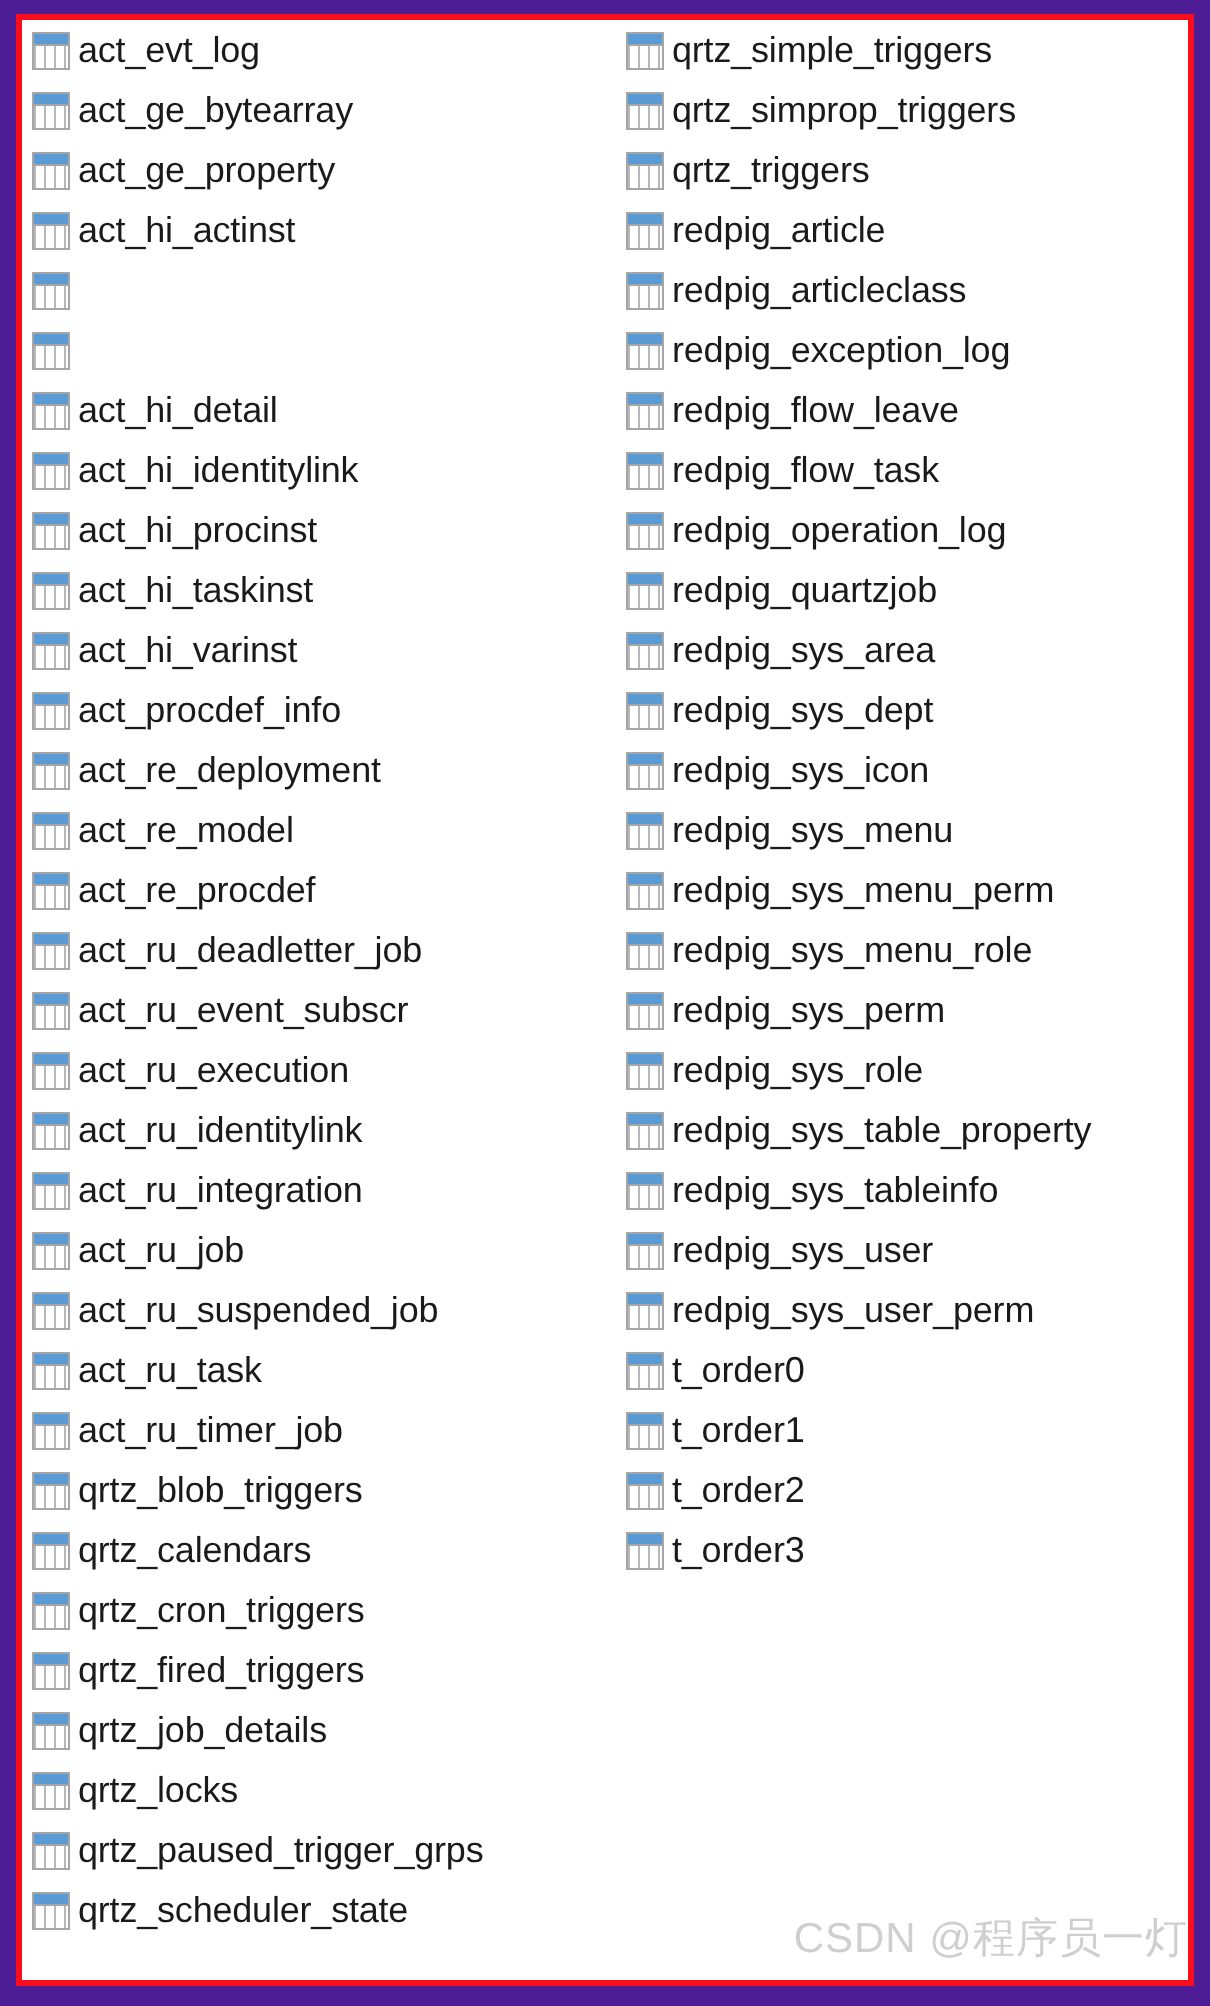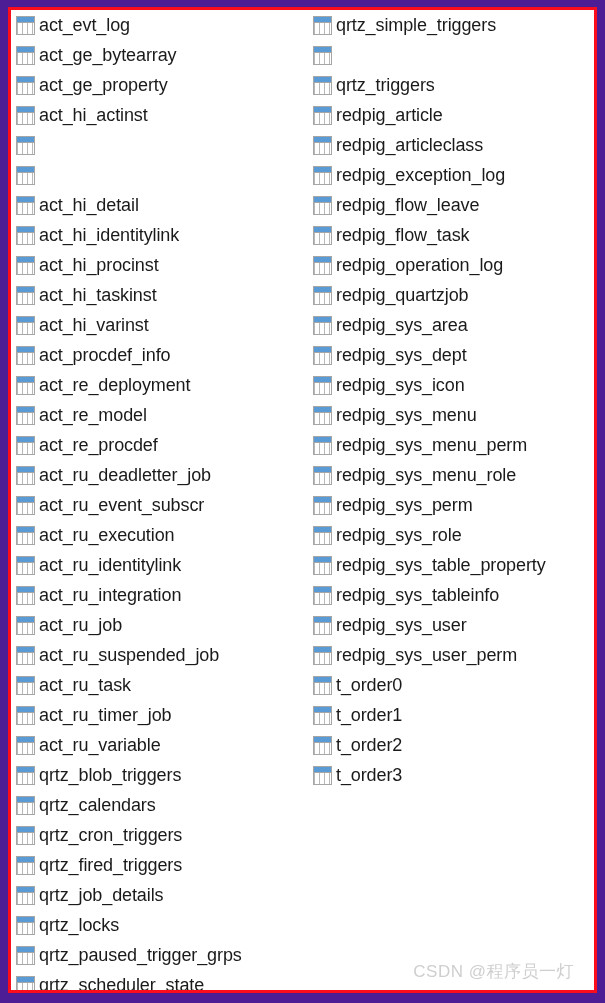--- a/index.html
+++ b/index.html
@@ -101,23 +101,23 @@
     font-size: 18px;
     line-height: 19px;
     color: #1a1a1a;
     letter-spacing: -0.1px;
     font-family: "Liberation Sans", sans-serif;
   }
 
   
   #watermark {
     position: absolute;
-    right: 20px;
+    right: 0;
     bottom: 7px;
-    font-size: 17px;
+    font-size: 21px;
     color: #cfcfcf;
     letter-spacing: 0.5px;
     font-family: "Liberation Sans", sans-serif;
     white-space: nowrap;
     user-select: none;
   }
 </style>
 </head>
 <body>
 
@@ -290,27 +290,20 @@
               <span class="hdr"></span>
               <span class="grid"></span>
             </span>
             <span class="table-name">act_ru_timer_job</span>
           </div>
           <div class="table-item">
             <span class="table-icon">
               <span class="hdr"></span>
               <span class="grid"></span>
             </span>
-            <span class="table-name">act_ru_variable</span>
-          </div>
-          <div class="table-item">
-            <span class="table-icon">
-              <span class="hdr"></span>
-              <span class="grid"></span>
-            </span>
             <span class="table-name">qrtz_blob_triggers</span>
           </div>
           <div class="table-item">
             <span class="table-icon">
               <span class="hdr"></span>
               <span class="grid"></span>
             </span>
             <span class="table-name">qrtz_calendars</span>
           </div>
           <div class="table-item">
@@ -363,20 +356,21 @@
               <span class="hdr"></span>
               <span class="grid"></span>
             </span>
             <span class="table-name">qrtz_simple_triggers</span>
           </div>
           <div class="table-item">
             <span class="table-icon">
               <span class="hdr"></span>
               <span class="grid"></span>
             </span>
+            <span class="table-name">qrtz_simprop_triggers</span>
           </div>
           <div class="table-item">
             <span class="table-icon">
               <span class="hdr"></span>
               <span class="grid"></span>
             </span>
             <span class="table-name">qrtz_triggers</span>
           </div>
           <div class="table-item">
             <span class="table-icon">

